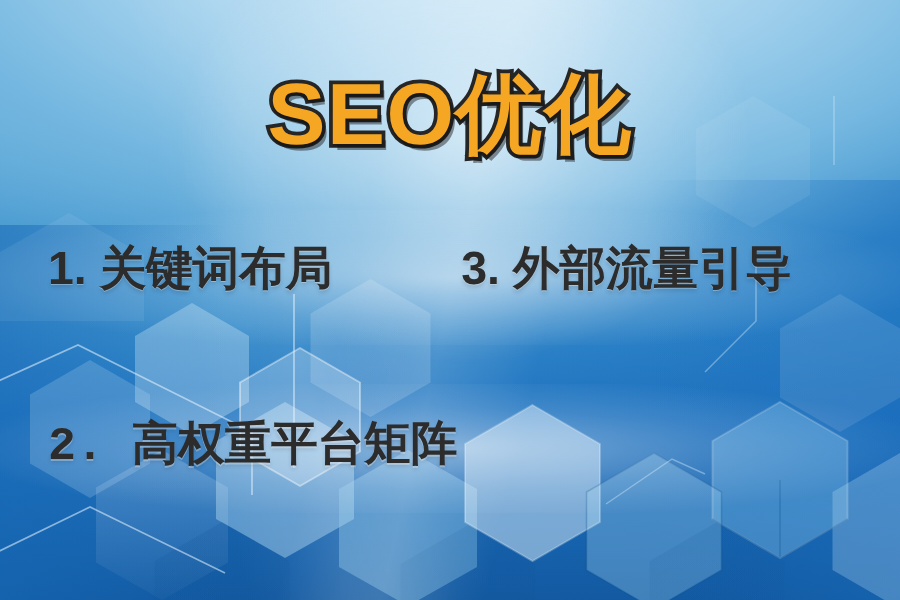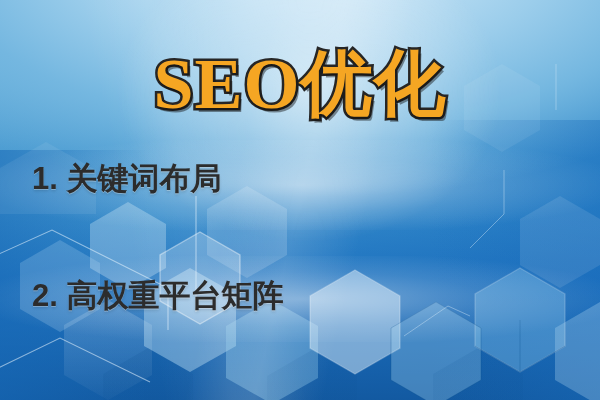--- a/index.html
+++ b/index.html
@@ -44,31 +44,30 @@
   .rowglow.r1 { top:140px; height:90px; }
   .rowglow.r2 { top:256px; height:86px; }
 
   
   #title-wrap {
     position:absolute; left:0; right:0; top:47px;
     text-align:center;
   }
   #title {
     display:inline-block;
-    font-size:72px;
+    font-size:58px;
     font-weight:bold;
     letter-spacing:1px;
     line-height:1.05;
     color:#F5A623;
     -webkit-text-stroke:5px #262626;
     paint-order:stroke fill;
     text-shadow:
        3px 4px 0 rgba(20,20,20,.45),
        0 2px 1px rgba(0,0,0,.25);
-    font-family: Liberation Serif, serif;
   }
 
   
   .row {
     position:absolute; left:0; right:0;
     display:flex;
     align-items:center;
   }
   .row.r1 { top:155px; height:48px; }
   .row.r2 { top:272px; height:48px; }
@@ -77,21 +76,21 @@
     font-size:31px;
     font-weight:bold;
     color:#2C2C2C;
     white-space:nowrap;
     text-shadow:0 1px 0 rgba(255,255,255,.30), 0 2px 3px rgba(0,0,0,.14);
     text-align:center;
   }
   .cell .num { letter-spacing:0px; }
   .r1 .c-left  { margin-left:32px; }
   .r1 .c-right { margin-left:86px; }
-  .r2 .c-left  { margin-left:32px; }
+  .r2 .c-left  { margin-left:32px;font-family:Liberation Mono, monospace; }
   .r2 .c-right { margin-left:22px; }
 </style>
 </head>
 <body>
 
 <div id="poster">
 
   <svg class="art" viewBox="0 0 600 400" preserveAspectRatio="none">
     <defs>
       <linearGradient id="hxA" x1="0" y1="0" x2="0" y2="1">
@@ -180,20 +179,24 @@
 
   <div id="title-wrap">
     <span id="title">SEO优化</span>
   </div>
 
   <div class="row r1">
     <div class="cell c-left">
       <span class="num">1.</span>
       <span>关键词布局</span>
     </div>
+    <div class="cell c-right">
+      <span class="num">3.</span>
+      <span>外部流量引导</span>
+    </div>
   </div>
 
   <div class="row r2">
     <div class="cell c-left">
       <span class="num">2.</span>
       <span>高权重平台矩阵</span>
     </div>
   </div>
 
 </div>

